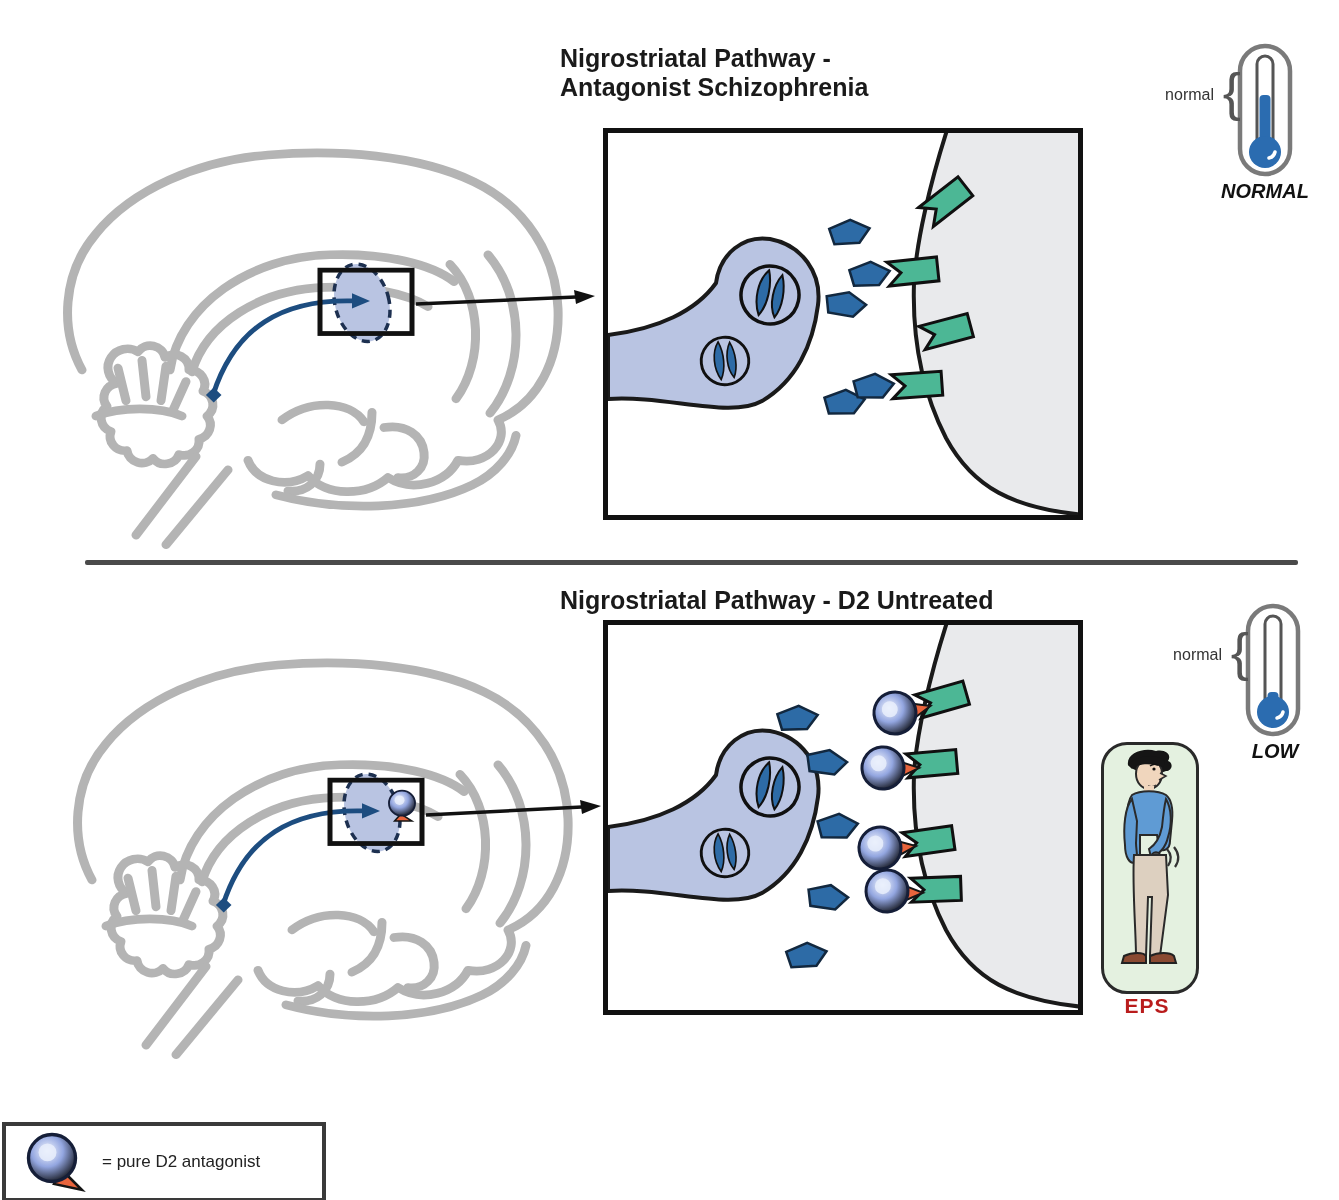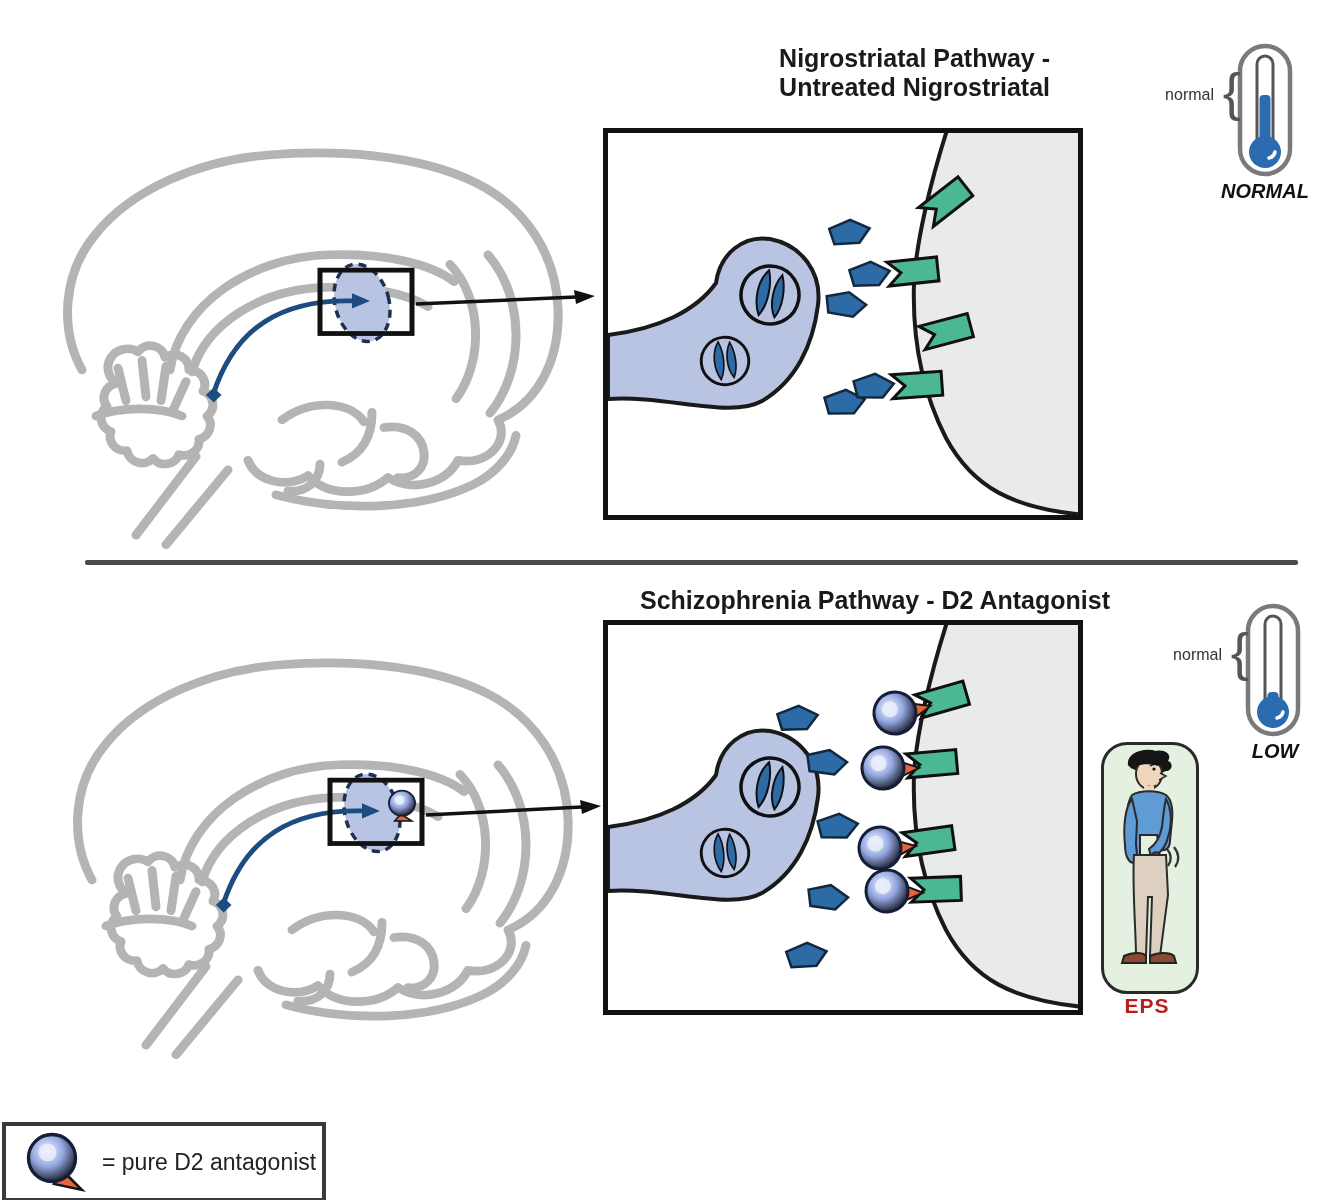--- a/index.html
+++ b/index.html
@@ -1,26 +1,26 @@
 <!DOCTYPE html>
 <html><head>
 <meta charset="utf-8">
 <style>
   html,body{margin:0;padding:0;background:#fff;}
   .canvas{position:relative;width:1339px;height:1200px;background:#ffffff;overflow:hidden;
           font-family:"Liberation Sans", sans-serif;}
   .abs{position:absolute;}
-  .panel-title{font-weight:bold;color:#1a1a1a;font-size:25px;line-height:29px;text-align:right;}
+  .panel-title{font-weight:bold;color:#1a1a1a;font-size:25px;line-height:29px;text-align:left;}
   .synapse-box{border:5px solid #111;background:#fff;overflow:hidden;}
   .separator{background:#4a4a4a;border-radius:2px;}
   .thermo-label{font-weight:bold;font-style:italic;color:#111;font-size:20px;text-align:center;}
   .eps-panel{background:#e4f1e0;border:3.5px solid #2a2a2a;border-radius:26px;overflow:hidden;}
   .eps-label{font-size:21px;font-weight:600;color:#b91c1c;text-align:center;letter-spacing:1px;}
   .legend-box{border:4px solid #3a3a3a;background:#fff;display:flex;align-items:center;}
-  .legend-text{font-size:23px;color:#222;}
+  .legend-text{font-size:17px;color:#222;}
   svg{display:block;}
   .thermo-range{font-size:16px;fill:#333;}
 </style>
 </head>
 <body>
 
 <div class="canvas">
 
   <svg width="0" height="0" style="position:absolute" aria-hidden="true">
     <defs>
@@ -88,21 +88,21 @@
         <path d="M 340,-6 C 322,50 308,110 306,150 C 304,210 315,260 338,305 C 365,355 405,375 476,382" fill="none" stroke="#1a1a1a" stroke-width="4"></path>
         <path d="M 0,202 C 50,196 88,178 108,150 C 112,120 136,102 162,106 C 194,112 214,140 210,172 C 205,212 188,248 154,268 C 122,286 58,262 0,266 Z" fill="#b9c4e2" stroke="#1a1a1a" stroke-width="4"></path>
         <use href="#shape-vesicle" transform="translate(162,162) rotate(12)"></use>
         <use href="#shape-vesicle" transform="translate(117,228) scale(0.82) rotate(-6)"></use>
       </g>
     </defs>
   </svg>
 
   <div class="abs panel-title" style="left:560px;top:44px;width:490px;">
     <span>Nigrostriatal Pathway -</span><br>
-    <span>Untreated Nigrostriatal</span>
+    <span>Antagonist Schizophrenia</span>
   </div>
 
   <svg class="abs" style="left:20px;top:82px;" width="560" height="480" viewBox="0 0 560 500" preserveAspectRatio="none">
     <use href="#shape-brain"></use>
   </svg>
 
   <svg class="abs" style="left:414px;top:288px;" width="185" height="30">
     <line x1="2" y1="16" x2="162" y2="9" stroke="#111" stroke-width="3.5"></line>
     <polygon points="160,2 181,8 162,16" fill="#111"></polygon>
   </svg>
@@ -128,21 +128,21 @@
     <rect x="107.5" y="57" width="11" height="58" rx="4" fill="#2b6cb0"></rect>
     <circle cx="113" cy="114" r="16" fill="#2b6cb0"></circle>
     <path d="M 117,120 a 8,8 0 0 0 6,-6" stroke="#fff" stroke-width="3.5" fill="none" stroke-linecap="round"></path>
     <text x="76" y="72" text-anchor="middle" font-size="52" fill="#555" transform="scale(1.05,1)">{</text>
     <text x="62" y="62" text-anchor="end" class="thermo-range">normal</text>
   </svg>
   <div class="abs thermo-label" style="left:1152px;top:180px;width:190px;padding-left:36px;box-sizing:border-box;">NORMAL</div>
 
   <div class="abs separator" style="left:85px;top:560px;width:1213px;height:4.5px;"></div>
 
-  <div class="abs panel-title" style="left:560px;top:586px;width:550px;">Schizophrenia Pathway - D2 Antagonist</div>
+  <div class="abs panel-title" style="left:560px;top:586px;width:550px;">Nigrostriatal Pathway - D2 Untreated</div>
 
   <svg class="abs" style="left:30px;top:592px;" width="560" height="480" viewBox="0 0 560 500" preserveAspectRatio="none">
     <use href="#shape-brain"></use>
     <g transform="translate(372,220) scale(0.62)">
       <polygon points="-2,18 16,30 -12,30" fill="#e8643c" stroke="#151515" stroke-width="2.5"></polygon>
       <use href="#shape-sphere"></use>
     </g>
   </svg>
 
   <svg class="abs" style="left:424px;top:798px;" width="180" height="30">

